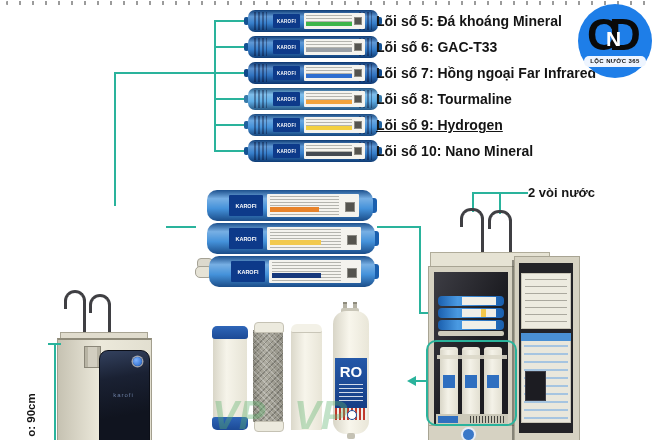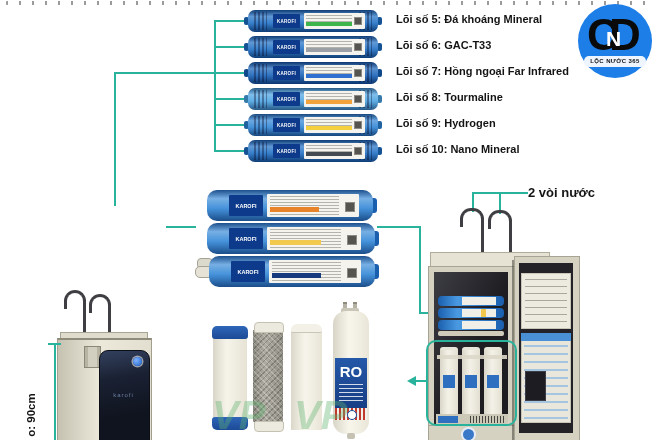--- a/index.html
+++ b/index.html
@@ -18,21 +18,21 @@
       background:repeating-linear-gradient(90deg,rgba(0,0,30,.35) 0 2px,transparent 2px 4px);}
   .cart .brand{position:absolute;left:25px;top:4px;bottom:4px;width:27px;background:#0d3a8a;color:#fff;
       font-size:4.5px;font-weight:bold;display:flex;align-items:center;justify-content:center;
       letter-spacing:.3px;overflow:hidden;border-radius:1px;}
   .cart .stick{position:absolute;left:56px;right:13px;top:3px;bottom:3px;background:#f4f3ee;border-radius:1px;}
   .cart .slines{position:absolute;inset:2px 13px 2px 2px;
       background:repeating-linear-gradient(180deg,#b4b4ae 0 1px,transparent 1px 3px);}
   .cart .stripe{position:absolute;left:2px;right:13px;top:9px;height:4px;background:var(--s);}
   .cart .qr{position:absolute;right:3px;top:4px;width:8px;height:8px;background:#55544f;
       box-shadow:inset 0 0 0 1px #8b8a84;}
-  .corelabel{position:absolute;left:396px;font-weight:bold;font-size:11px;color:#141414;white-space:nowrap;}
+  .corelabel{position:absolute;left:376px;font-weight:bold;font-size:14px;color:#141414;white-space:nowrap;}
 
   
   .bbar{position:absolute;height:31px;}
   .bbar .bbody{position:absolute;inset:0;border-radius:10px;background:
       linear-gradient(180deg,rgba(0,0,30,.40),rgba(255,255,255,.35) 28%,rgba(255,255,255,.10) 60%,rgba(0,0,30,.42)),#2f85d6;}
   .bbar .bknob{position:absolute;right:-4px;top:8px;width:8px;height:15px;border-radius:3px;background:#1a5fae;}
   .bbar .bbrand{position:absolute;left:22px;top:5px;bottom:5px;width:34px;background:#0d3a8a;color:#fff;
       font-size:5.5px;font-weight:bold;display:flex;align-items:center;justify-content:center;border-radius:1px;overflow:hidden;}
   .bbar .bstick{position:absolute;left:60px;right:14px;top:4px;bottom:4px;background:#f4f3ee;border-radius:1px;}
   .bbar .slines{position:absolute;inset:2px 20px 2px 3px;
@@ -128,21 +128,21 @@
         <div class="cbody"></div>
         <div class="rib" style="left:6px"></div>
         <div class="rib" style="right:6px"></div>
         <div class="brand">KAROFI</div>
         <div class="stick">
           <div class="slines"></div>
           <div class="stripe"></div>
           <div class="qr"></div>
         </div>
       </div>
-      <div class="corelabel" style="top: 117px;">Lõi số 9: Hydrogen</div>
+      <div class="corelabel" style="top: 117px; text-decoration: underline;">Lõi số 9: Hydrogen</div>
       <div class="tline" style="left: 214px; top: 150px; width: 34px; height: 2px;"></div>
       <div class="cart" style="left: 248px; top: 140px; width: 130px; height: 22px; --c: #1b6dc4; --s: #444a52;">
         <div class="nip" style="left:-4px"></div>
         <div class="nip" style="right:-4px"></div>
         <div class="cbody"></div>
         <div class="rib" style="left:6px"></div>
         <div class="rib" style="right:6px"></div>
         <div class="brand">KAROFI</div>
         <div class="stick">
           <div class="slines"></div>

